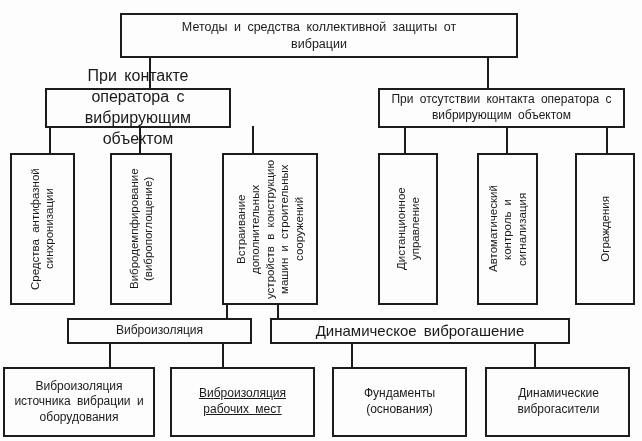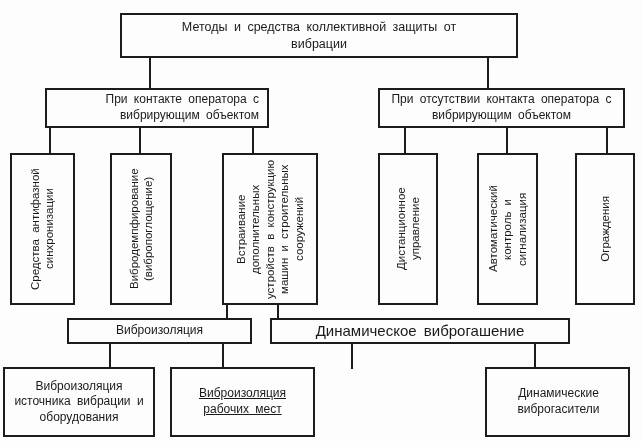--- a/index.html
+++ b/index.html
@@ -21,21 +21,21 @@
     align-items: center;
     justify-content: center;
     text-align: center;
     z-index: 2;
     line-height: 1.3;
     word-spacing: 3px;
   }
   .node .lbl { display: block; }
   
   .root   { left: 120px; top: 13px;  width: 398px; height: 45px; font-size: 12.5px; padding: 13px 46px; }
-  .br-l   { left: 45px;  top: 88px;  width: 224px; height: 40px; font-size: 12px; padding: 0 8px; text-align: right; }
+  .br-l   { left: 45px;  top: 88px;  width: 186px; height: 40px; font-size: 16px; padding: 0 8px; }
   .br-r   { left: 378px; top: 88px;  width: 247px; height: 40px; font-size: 12px; padding: 12px 6px; }
   .vbox   { top: 153px; height: 152px; font-size: 11.5px; padding: 4px 2px; }
   .v1 { left: 10px;  width: 65px; }
   .v2 { left: 110px; width: 62px; }
   .v3 { left: 222px; width: 96px; }
   .v4 { left: 378px; width: 60px; }
   .v5 { left: 477px; width: 61px; }
   .v6 { left: 575px; width: 60px; }
   .vbox .lbl {
     writing-mode: vertical-rl;
@@ -117,17 +117,20 @@
   <div class="node mid-r">
     <span class="lbl">Динамическое виброгашение</span>
   </div>
 
   <div class="node leaf f1">
     <span class="lbl">Виброизоляция источника вибрации и оборудования</span>
   </div>
   <div class="node leaf f2">
     <span class="lbl">Виброизоляция рабочих мест</span>
   </div>
+  <div class="node leaf f3">
+    <span class="lbl">Фундаменты (основания)</span>
+  </div>
   <div class="node leaf f4">
     <span class="lbl">Динамические виброгасители</span>
   </div>
 
 </div>
 
 </body></html>

